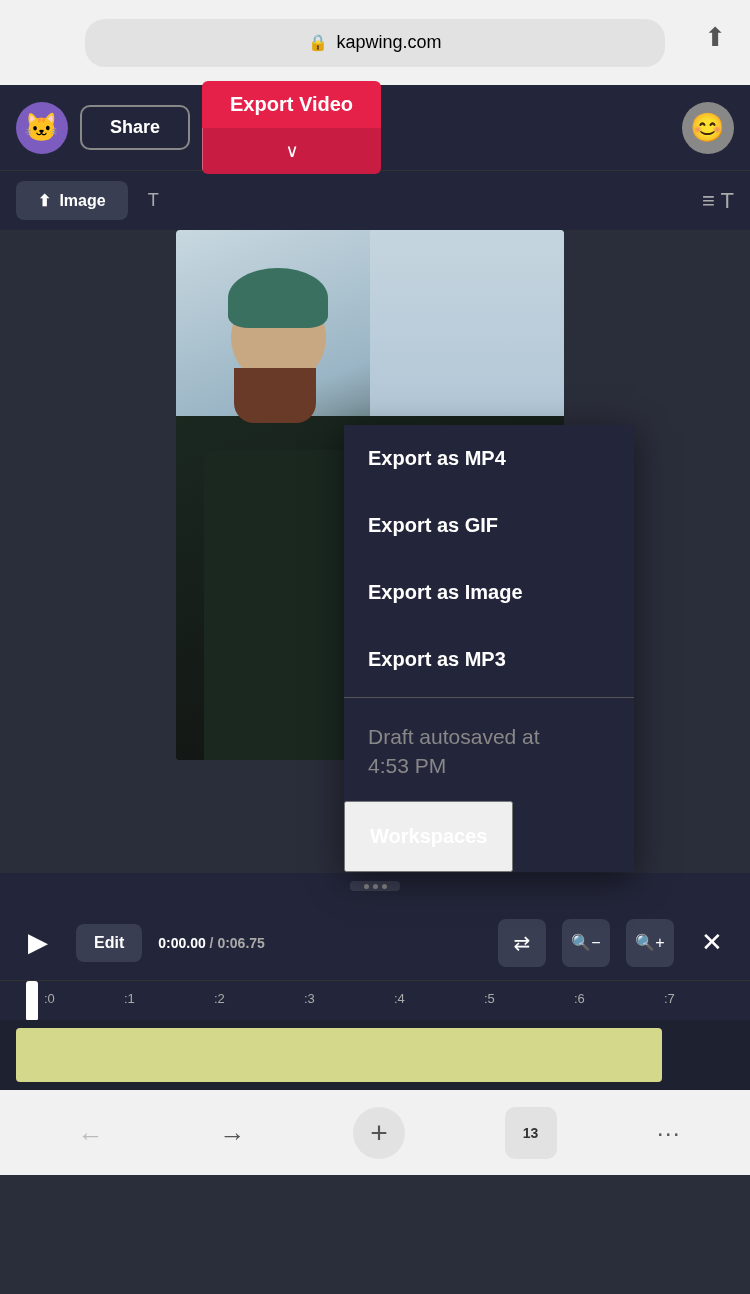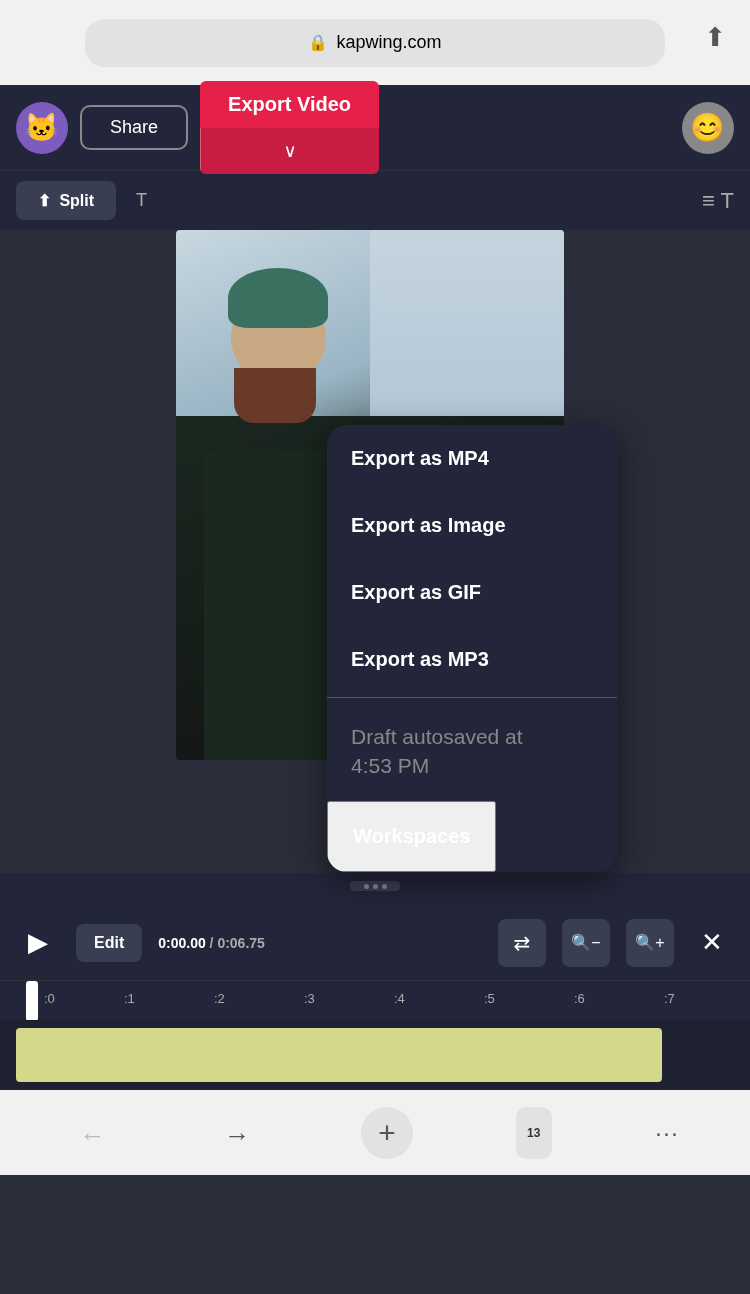--- a/index.html
+++ b/index.html
@@ -61,21 +61,21 @@
       font-size: 28px;
       flex-shrink: 0;
     }
     .share-button {
       background: transparent;
       border: 2px solid #888;
       color: #fff;
       border-radius: 10px;
       padding: 10px 28px;
       font-size: 18px;
-      font-weight: 400;
+      font-weight: 700;
       cursor: pointer;
       white-space: nowrap;
     }
     .export-btn-group {
       display: flex;
       border-radius: 6px;
       overflow: hidden;
       flex-direction: column;
     }
     .export-main-btn {
@@ -172,24 +172,24 @@
       display: flex;
       align-items: center;
       justify-content: center;
       position: relative;
     }
 
     
     .dropdown-menu {
       position: absolute;
       top: 195px;
-      left: 327px;
+      left: 344px;
       width: 290px;
       background: #23263a;
-      border-radius: 20px;
+      border-radius: 0;
       box-shadow: 0 8px 32px rgba(0,0,0,0.5);
       z-index: 100;
       overflow: hidden;
     }
     .dropdown-item {
       padding: 22px 24px;
       color: #fff;
       font-size: 20px;
       font-weight: 600;
       cursor: pointer;
@@ -368,23 +368,23 @@
       color: #555;
       cursor: pointer;
       display: flex;
       align-items: center;
       justify-content: center;
     }
     .tab-count-btn {
       background: #e2e2e2;
       border: none;
       border-radius: 10px;
-      width: 36px;
+      width: 52px;
       height: 52px;
-      font-size: 12px;
+      font-size: 14px;
       font-weight: 700;
       color: #333;
       cursor: pointer;
       display: flex;
       align-items: center;
       justify-content: center;
     }
     .more-btn {
       background: transparent;
       border: none;
@@ -428,21 +428,21 @@
     <button class="export-dropdown-btn">
       <span style="font-size:18px;">∨</span>
     </button>
   </div>
   <div class="user-avatar">😊</div>
 </div>
 
 <div class="secondary-nav">
   <button class="upload-btn">
     <span style="font-size:16px;">⬆</span>
-    <span>Split</span>
+    <span>Image</span>
   </button>
   <span style="color:#aaa;font-size:18px;margin-left:8px;">T</span>
   <span style="color:#aaa;font-size:22px;margin-left:auto;">≡ T</span>
 </div>
 
 <div class="main-content" style="position:relative; height: 860px;">
 
 
   <div class="video-preview">
     <div class="video-content">
@@ -456,22 +456,22 @@
       <div style="position:absolute;top:38px;left:52px;width:100px;height:60px;background:#3a7060;border-radius:50% 50% 20% 20%;z-index:4;"></div>
 
       <div style="position:absolute;top:138px;left:58px;width:82px;height:55px;background:#6a3a28;border-radius:0 0 20px 20px;z-index:3;"></div>
 
       <div style="position:absolute;bottom:0;left:28px;width:150px;height:310px;background:#1a2820;border-radius:10px 10px 0 0;z-index:2;"></div>
     </div>
   </div>
 
   <div class="dropdown-menu">
     <button class="dropdown-item">Export as MP4</button>
+    <button class="dropdown-item">Export as GIF</button>
     <button class="dropdown-item">Export as Image</button>
-    <button class="dropdown-item">Export as GIF</button>
     <button class="dropdown-item">Export as MP3</button>
     <div class="dropdown-divider"></div>
     <span class="dropdown-item-muted">Draft autosaved at<br>4:53 PM</span>
     <button class="dropdown-item-workspaces">Workspaces</button>
   </div>
 
   <div style="position:absolute;bottom:0;width:100%;background:#1e2130;">
 
     <div style="display:flex;justify-content:center;padding:8px 0;background:#23263a;">
       <div class="drag-handle">

